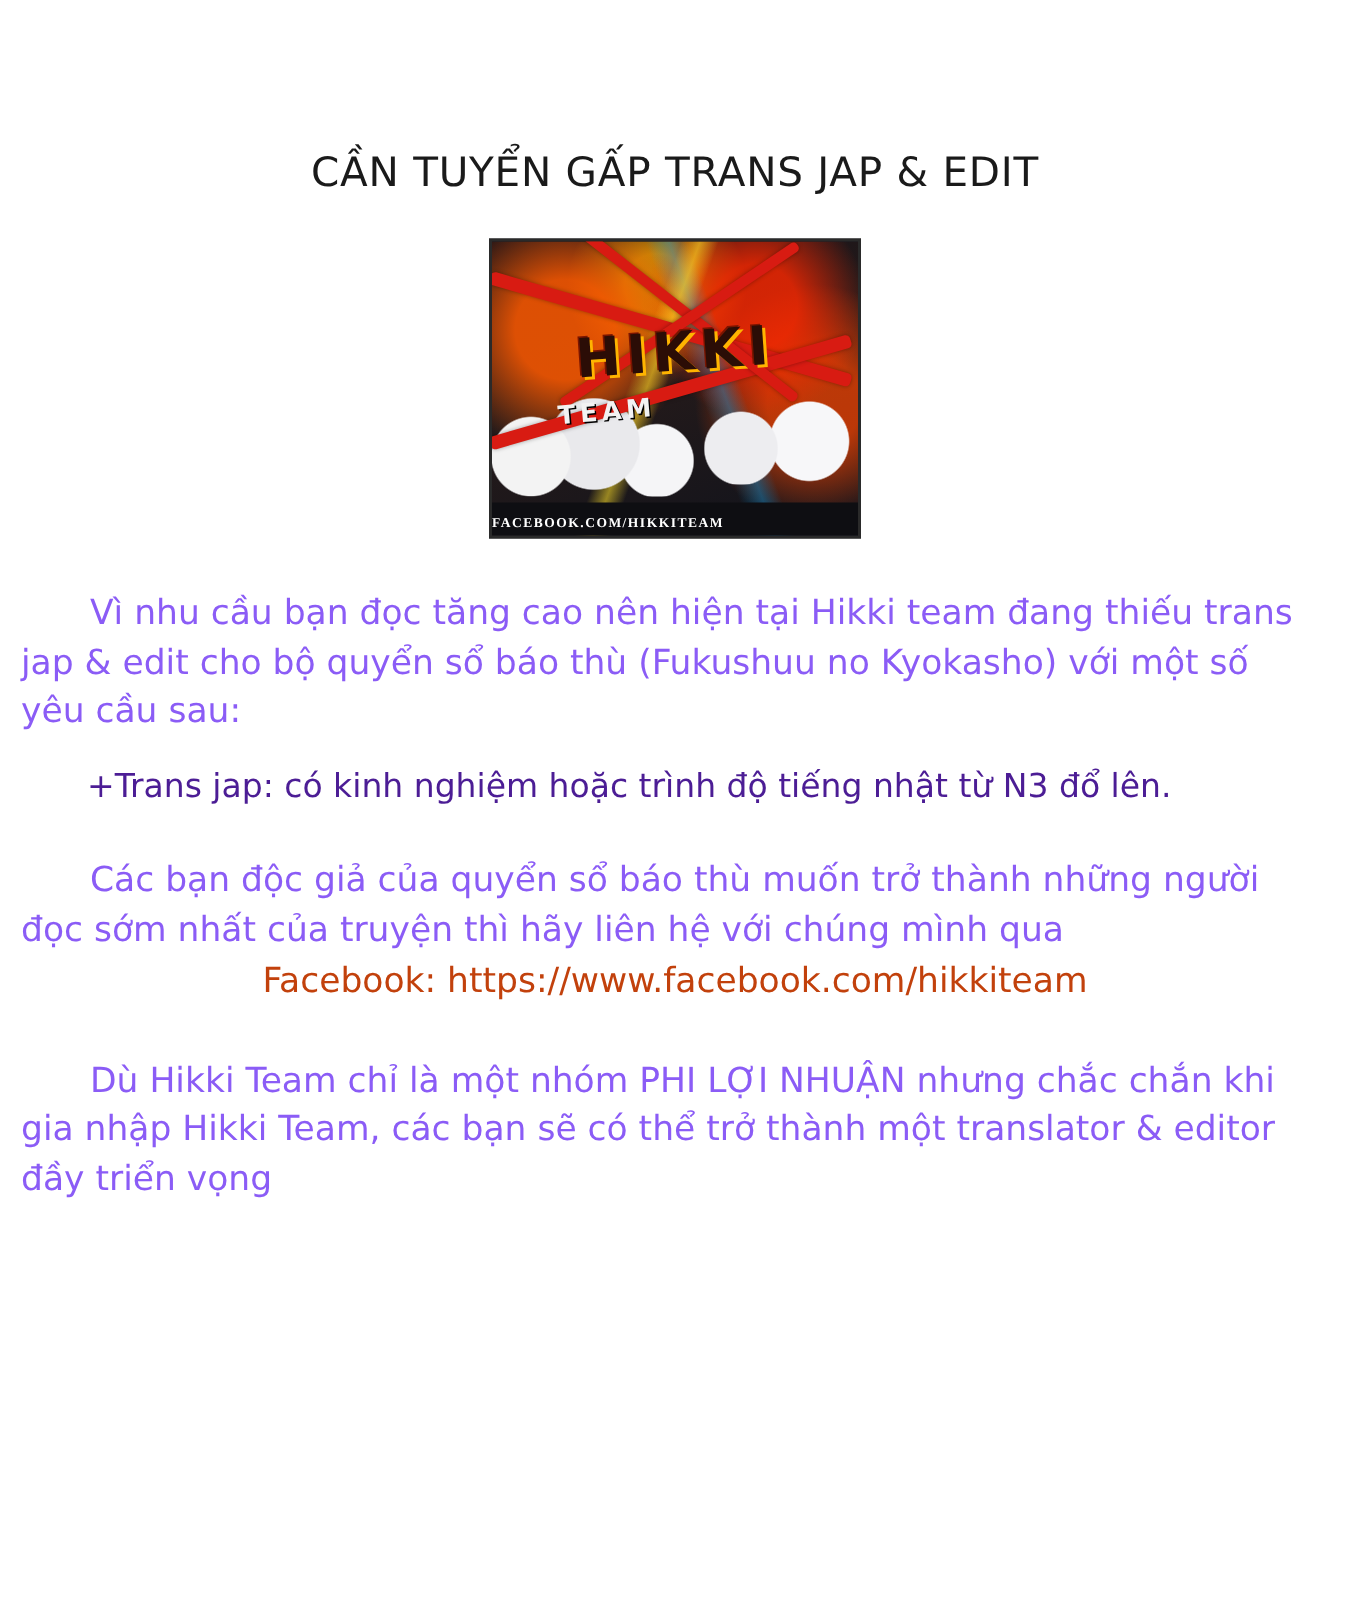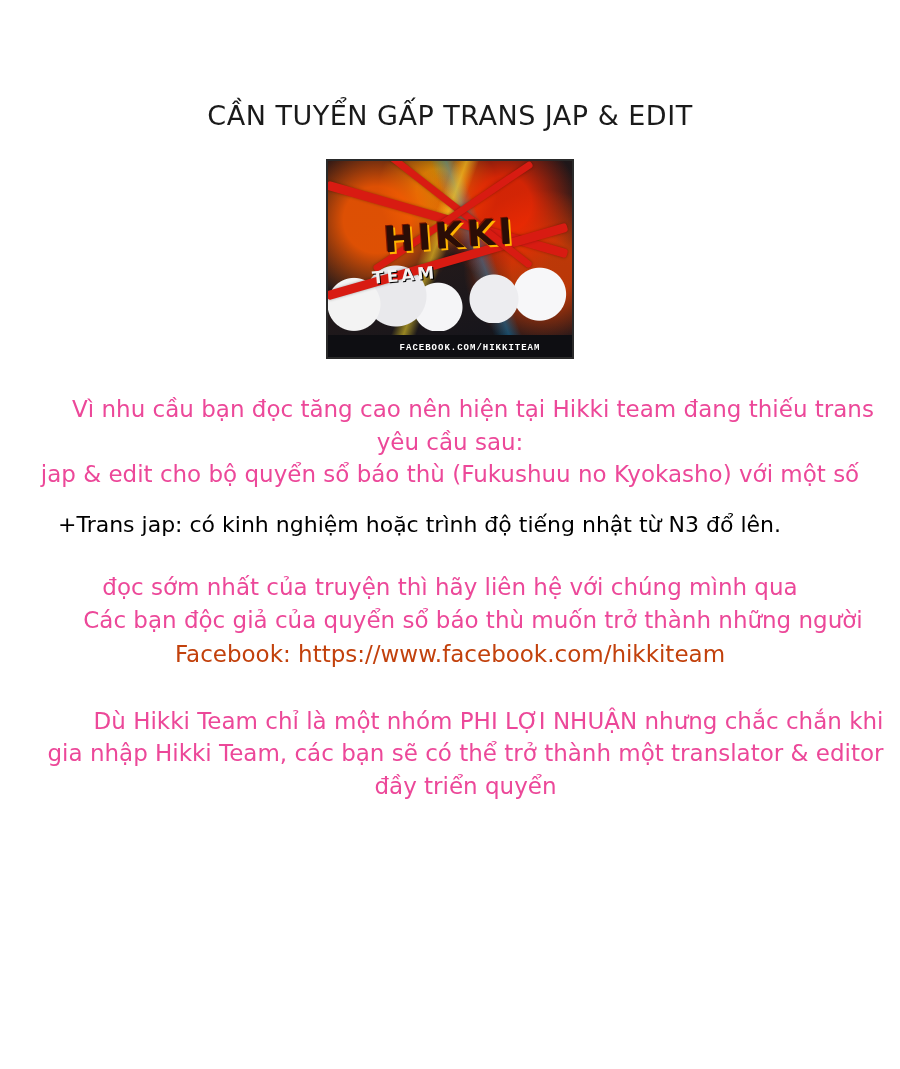--- a/index.html
+++ b/index.html
@@ -127,64 +127,61 @@
     right: 0;
     bottom: 0;
     height: 22px;
     background: #0e0e12;
   }
   .logo .footer-text {
     position: absolute;
     left: 0;
     right: 0;
     bottom: 4px;
-    text-align: center;
-    font-family: Liberation Mono, monospace;
+    text-align: left;
+    font-family: Liberation Serif, serif;
     font-size: 9px;
     letter-spacing: 1px;
     color: #ffffff;
     font-weight: bold;
-    margin-left: 40px;
   }
   .para {
     margin: 0;
     padding: 0 14px;
     font-size: 23px;
     line-height: 1.42;
-    color: #ec4899;
-    text-align: center;
+    color: #8b5cf6;
   }
   .block-intro {
     margin-top: 34px;
   }
   .indent {
     text-indent: 46px;
   }
   .req {
-    color: #000000;
+    color: #4c1d95;
     font-size: 22px;
     line-height: 1.45;
     padding-left: 58px;
     margin: 0;
   }
   .block-req {
     margin-top: 18px;
   }
   .block-reader {
     margin-top: 30px;
   }
   .link {
     color: #c2410c;
     text-align: center;
     font-size: 23px;
     margin-top: 2px;
   }
   .block-closing {
     margin-top: 34px;
-    padding-left: 31px;
   }
 </style>
 </head>
 <body>
 
 <div class="page">
 
   <h1 class="title">CẦN TUYỂN GẤP TRANS JAP &amp; EDIT</h1>
 
   <div class="logo-wrap">
@@ -199,33 +196,33 @@
       <div class="slash s4"></div>
       <div class="brand">HIKKI</div>
       <div class="team">TEAM</div>
       <div class="footer-bar"></div>
       <div class="footer-text">FACEBOOK.COM/HIKKITEAM</div>
     </div>
   </div>
 
   <div class="block-intro">
     <p class="para indent">Vì nhu cầu bạn đọc tăng cao nên hiện tại Hikki team đang thiếu trans</p>
+    <p class="para">jap &amp; edit cho bộ quyển sổ báo thù (Fukushuu no Kyokasho) với một số</p>
     <p class="para">yêu cầu sau:</p>
-    <p class="para">jap &amp; edit cho bộ quyển sổ báo thù (Fukushuu no Kyokasho) với một số</p>
   </div>
 
   <div class="block-req">
     <p class="req">+Trans jap: có kinh nghiệm hoặc trình độ tiếng nhật từ N3 đổ lên.</p>
   </div>
 
   <div class="block-reader">
+    <p class="para indent">Các bạn độc giả của quyển sổ báo thù muốn trở thành những người</p>
     <p class="para">đọc sớm nhất của truyện thì hãy liên hệ với chúng mình qua</p>
-    <p class="para indent">Các bạn độc giả của quyển sổ báo thù muốn trở thành những người</p>
     <p class="para link">Facebook: https://www.facebook.com/hikkiteam</p>
   </div>
 
   <div class="block-closing">
     <p class="para indent">Dù Hikki Team chỉ là một nhóm PHI LỢI NHUẬN nhưng chắc chắn khi</p>
     <p class="para">gia nhập Hikki Team, các bạn sẽ có thể trở thành một translator &amp; editor</p>
-    <p class="para">đầy triển quyển</p>
+    <p class="para">đầy triển vọng</p>
   </div>
 
 </div>
 
 </body></html>

